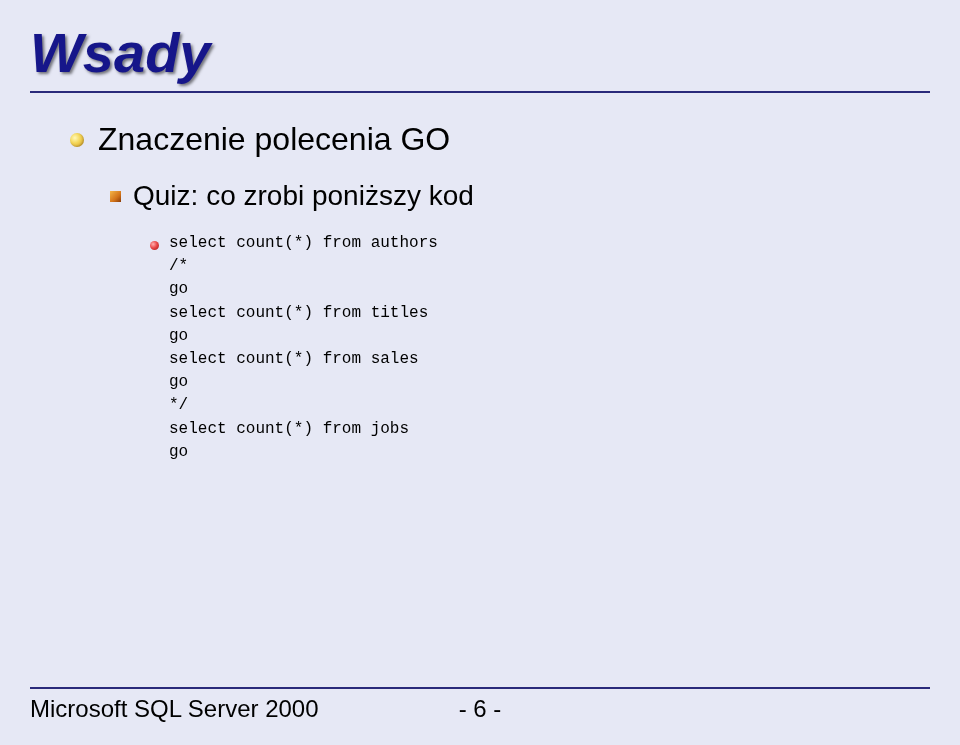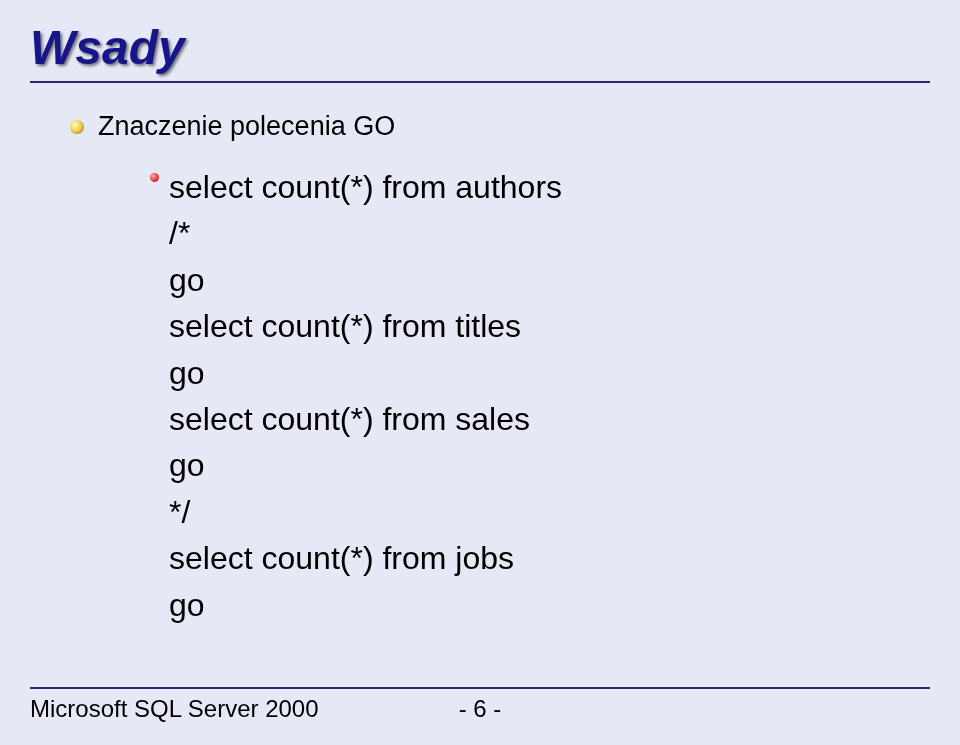--- a/index.html
+++ b/index.html
@@ -13,21 +13,21 @@
     overflow: hidden;
   }
   .slide {
     box-sizing: border-box;
     width: 960px;
     height: 745px;
     padding: 20px 30px 0 30px;
     position: relative;
   }
   .title {
-    font-size: 48px;
+    font-size: 56px;
     font-weight: bold;
     font-style: italic;
     color: #16168a;
     text-shadow: 2px 2px 3px rgba(0,0,0,0.5);
     margin: 0 0 6px 0;
   }
   .rule {
     border: none;
     border-top: 2px solid #2a2a7a;
     margin: 0 0 28px 0;
@@ -45,21 +45,21 @@
   .bullet-disc {
     width: 14px;
     height: 14px;
     border-radius: 50%;
     display: inline-block;
     flex: none;
     background: radial-gradient(circle at 35% 35%, #fff8b8 0%, #f4d75a 40%, #d69a1e 100%);
     box-shadow: inset -1px -1px 2px rgba(0,0,0,0.2);
   }
   .lvl1-text {
-    font-size: 27px;
+    font-size: 32px;
   }
   .line2 {
     display: flex;
     align-items: center;
     gap: 12px;
     padding-left: 40px;
     margin-bottom: 20px;
   }
   .bullet-sq {
     width: 11px;
@@ -83,24 +83,24 @@
   .bullet-dot {
     width: 9px;
     height: 9px;
     border-radius: 50%;
     display: inline-block;
     flex: none;
     margin-top: 9px;
     background: radial-gradient(circle at 35% 35%, #ffb0b0 0%, #ea4a4a 45%, #9e1313 100%);
   }
   .code-text {
-    font-size: 32px;
+    font-size: 16px;
     line-height: 1.45;
     white-space: pre;
-    font-family: Liberation Sans, sans-serif;
+    font-family: Liberation Mono, monospace;
   }
   .footer {
     position: absolute;
     left: 30px;
     right: 30px;
     bottom: 22px;
     border-top: 2px solid #2a2a7a;
     display: flex;
     justify-content: space-between;
     padding-top: 6px;
@@ -121,20 +121,24 @@
   <h1 class="title">Wsady</h1>
   <hr class="rule">
 
   <div class="content">
 
     <div class="line1">
       <span class="bullet-disc"></span>
       <span class="lvl1-text">Znaczenie polecenia GO</span>
     </div>
 
+    <div class="line2">
+      <span class="bullet-sq"></span>
+      <span class="lvl2-text">Quiz: co zrobi poniższy kod</span>
+    </div>
 
     <div class="code-block">
       <div class="code-row">
         <span class="bullet-dot"></span>
         <div class="code-text">select count(*) from authors
 /*
 go
 select count(*) from titles
 go
 select count(*) from sales

